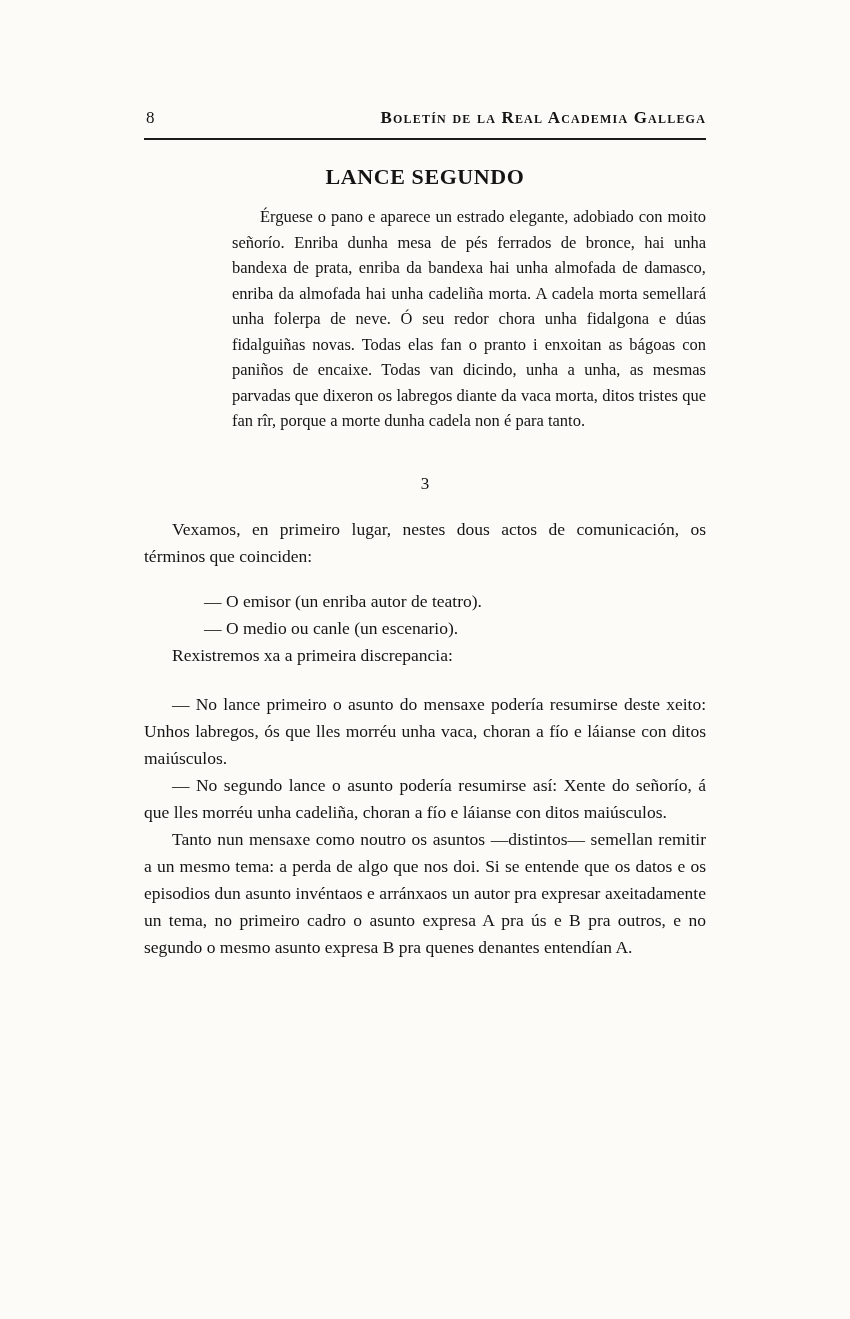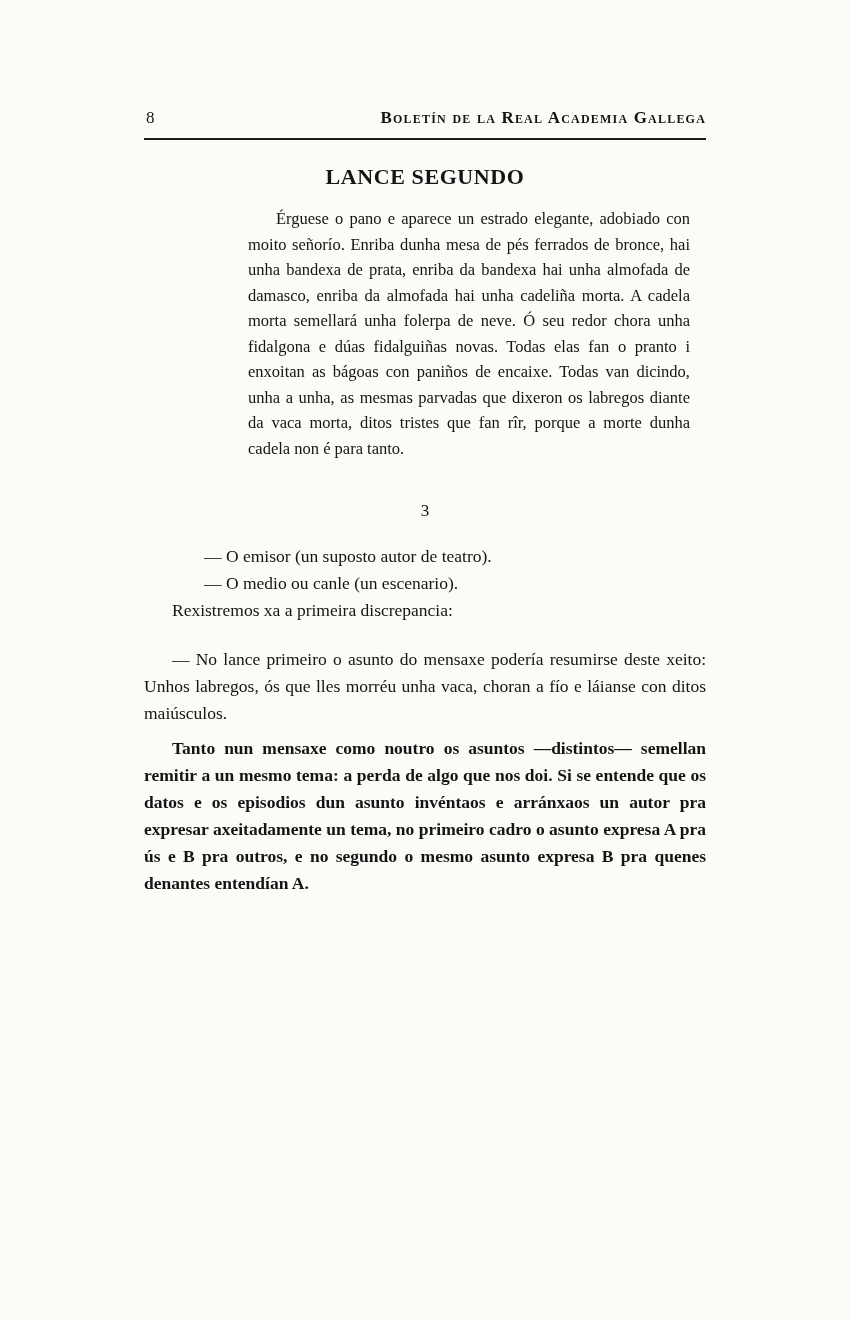--- a/index.html
+++ b/index.html
@@ -56,21 +56,21 @@
     letter-spacing: 0.6px;
   }
   
   .stage-direction {
     margin-left: 88px;
     font-size: 16.5px;
     line-height: 25.5px;
     text-align: justify;
   }
   .stage-direction p {
-    margin: 16px;
+    margin: 0;
     text-indent: 28px;
   }
   
   .section-number {
     text-align: center;
     font-size: 17px;
     margin: 40px 0 22px 0;
   }
   
   .body-para {
@@ -87,22 +87,21 @@
     font-size: 17.5px;
     line-height: 27px;
   }
   .lead-para {
     margin-bottom: 22px;
   }
   .dash-para {
     margin-top: 0;
   }
   .closing-para {
-    margin-top: 8px;
-    font-weight: bold;
+    margin-top: 0;
   }
 </style>
 </head>
 <body>
 
 <div class="page">
 
   <header class="page-header">
     <span class="page-number">8</span>
     <span class="journal-title">Boletín de la Real Academia Gallega</span>
@@ -112,27 +111,29 @@
   <main class="page-body">
 
     <h2 class="act-title">LANCE SEGUNDO</h2>
 
     <div class="stage-direction">
       <p>Érguese o pano e aparece un estrado elegante, adobiado con moito señorío. Enriba dunha mesa de pés ferrados de bronce, hai unha bandexa de prata, enriba da bandexa hai unha almofada de damasco, enriba da almofada hai unha cadeliña morta. A cadela morta semellará unha folerpa de neve. Ó seu redor chora unha fidalgona e dúas fidalguiñas novas. Todas elas fan o pranto i enxoitan as bágoas con paniños de encaixe. Todas van dicindo, unha a unha, as mesmas parvadas que dixeron os labregos diante da vaca morta, ditos tristes que fan rîr, porque a morte dunha cadela non é para tanto.</p>
     </div>
 
     <div class="section-number">3</div>
 
+    <p class="body-para">Vexamos, en primeiro lugar, nestes dous actos de comunicación, os términos que coinciden:</p>
 
     <ul class="term-list">
-      <li>— O emisor (un suposto autor de teatro).</li>
+      <li>— O emisor (un enriba autor de teatro).</li>
       <li>— O medio ou canle (un escenario).</li>
     </ul>
 
     <p class="body-para lead-para">Rexistremos xa a primeira discrepancia:</p>
 
     <p class="body-para dash-para">— No lance primeiro o asunto do mensaxe podería resumirse deste xeito: Unhos labregos, ós que lles morréu unha vaca, choran a fío e láianse con ditos maiúsculos.</p>
 
+    <p class="body-para dash-para">— No segundo lance o asunto podería resumirse así: Xente do señorío, á que lles morréu unha cadeliña, choran a fío e láianse con ditos maiúsculos.</p>
 
     <p class="body-para closing-para">Tanto nun mensaxe como noutro os asuntos —distintos— semellan remitir a un mesmo tema: a perda de algo que nos doi. Si se entende que os datos e os episodios dun asunto invéntaos e arránxaos un autor pra expresar axeitadamente un tema, no primeiro cadro o asunto expresa A pra ús e B pra outros, e no segundo o mesmo asunto expresa B pra quenes denantes entendían A.</p>
 
   </main>
 </div>
 
 </body></html>

